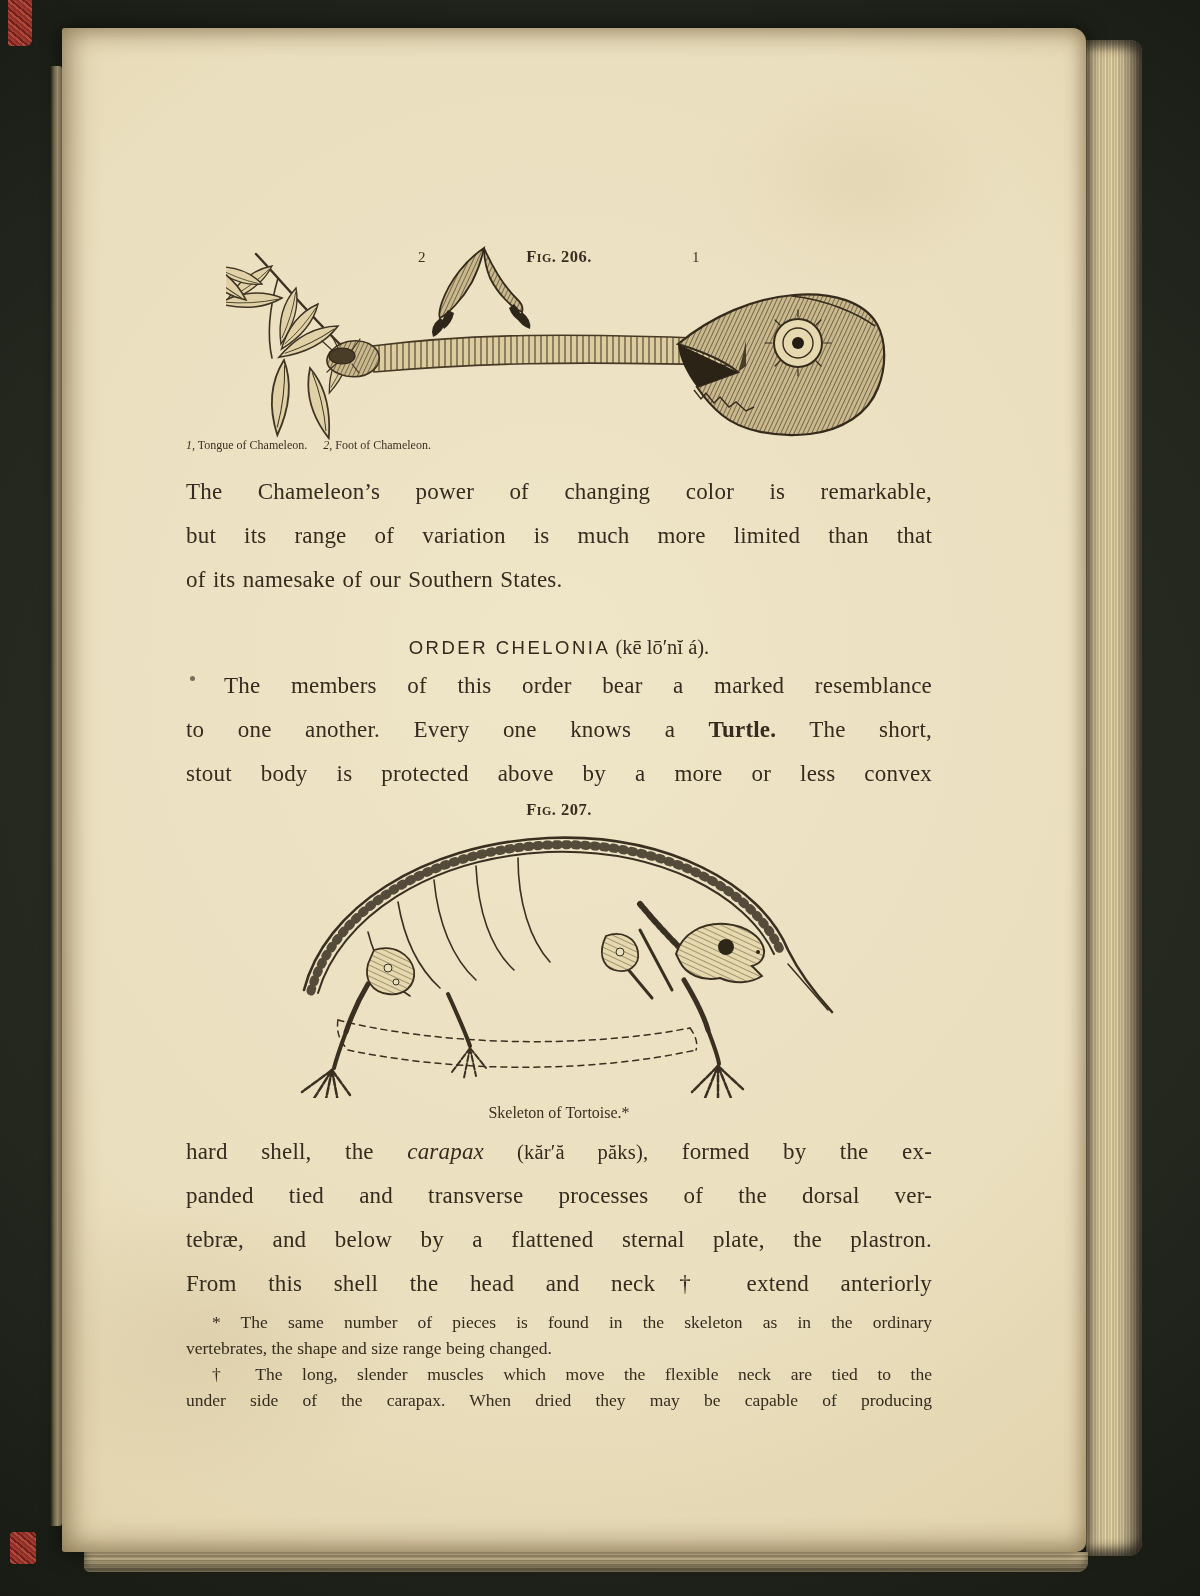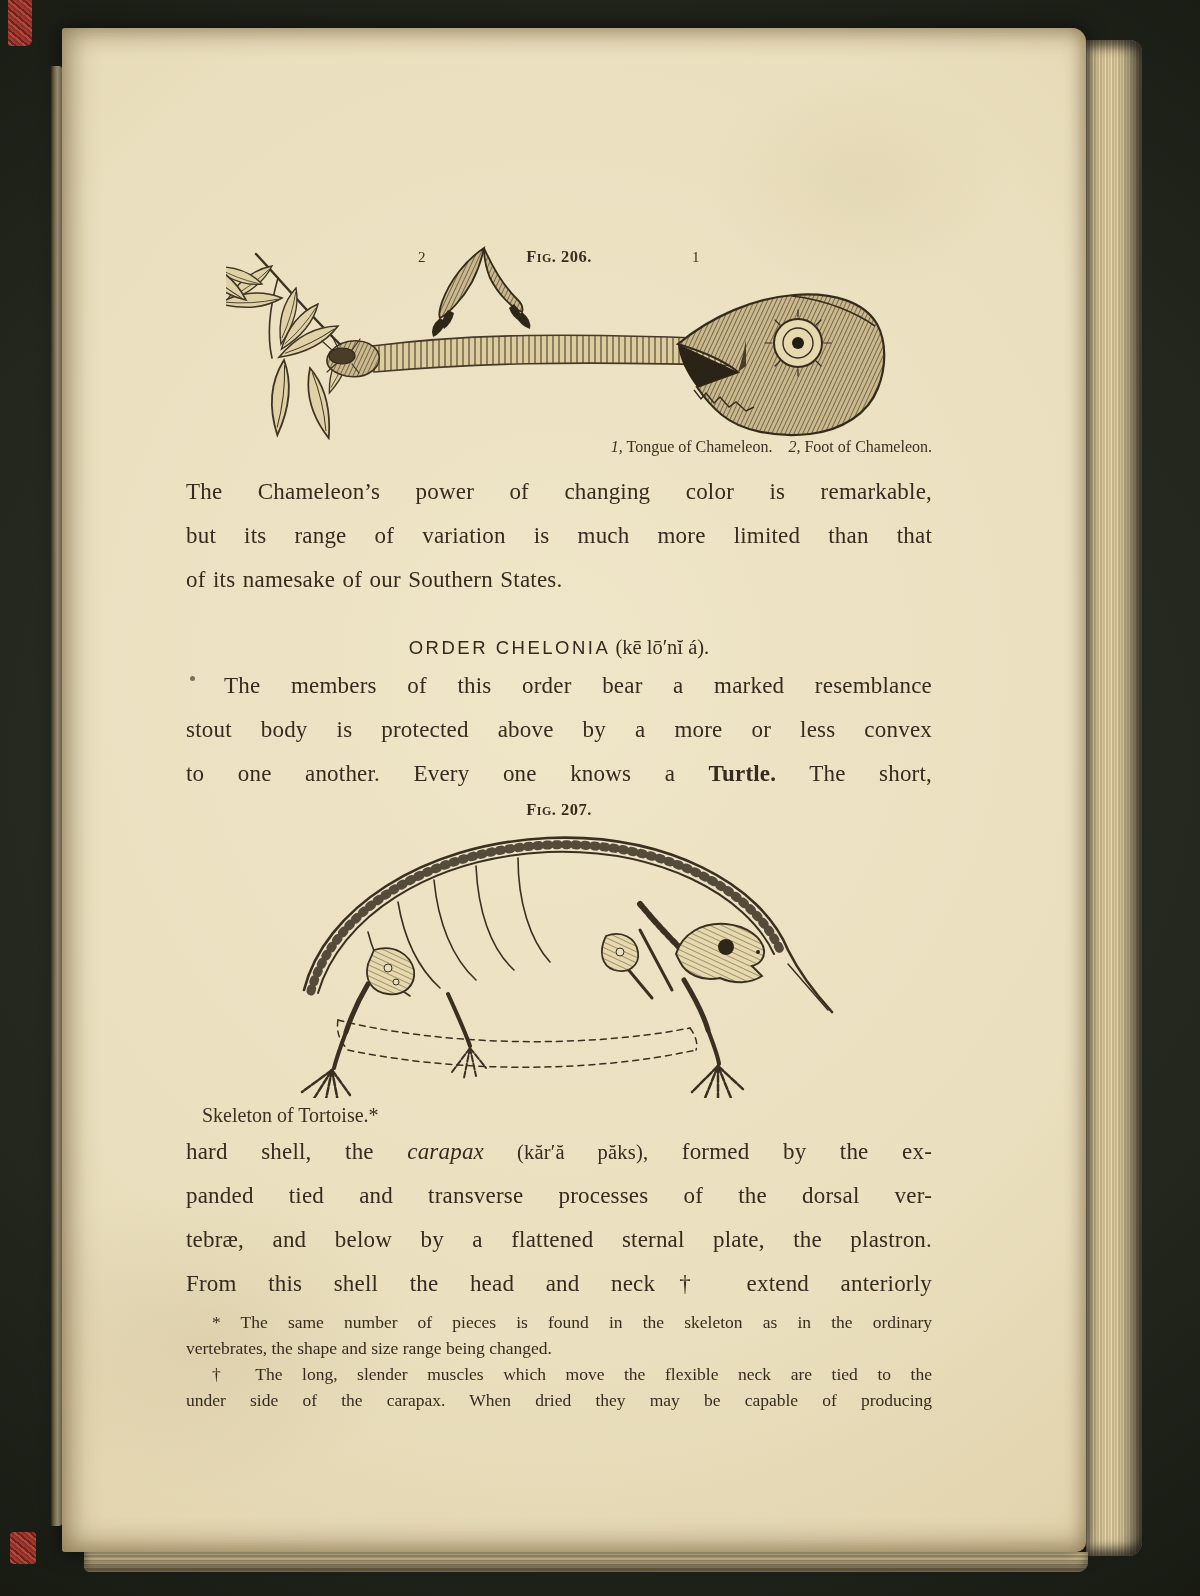--- a/index.html
+++ b/index.html
@@ -49,27 +49,27 @@
   .fig206-label-row { position:absolute; top:219px; left:0; width:100%; text-align:center; }
   .fig207-label-row { position:absolute; top:772px; left:0; width:100%; text-align:center; }
 
   .fig-marker { position:absolute; font-size:15px; color:#3c3223; }
   .marker-2 { left:232px; top:221px; }
   .marker-1 { left:506px; top:221px; }
 
   .fig206-art { position:absolute; top:212px; left:40px; width:660px; height:200px; }
   .fig207-art { position:absolute; top:790px; left:70px; width:600px; height:280px; }
 
-  .fig206-caption { position:absolute; top:410px; left:0; width:100%; text-align:right;
-    font-size:16px; color:#3b3023; }
+  .fig206-caption { position:absolute; top:410px; left:0; width:100%; text-align:left;
+    font-size:12px; color:#3b3023; }
   .fig206-caption i { font-style:italic; }
   .cap-gap { margin-left:16px; }
 
-  .fig207-caption { position:absolute; top:1076px; left:16px; width:100%; text-align:left;
-    font-size:20px; color:#3b3023; }
+  .fig207-caption { position:absolute; top:1076px; left:0; width:100%; text-align:center;
+    font-size:16px; color:#3b3023; }
 
   .para { position:absolute; left:0; width:746px; font-size:23px; color:#352b1e;
     letter-spacing:.2px; word-spacing:1.5px; }
   .tline { text-align:justify; text-align-last:justify; height:44px; line-height:44px;
     white-space:nowrap; overflow:visible; }
   .tline.left { text-align:left; text-align-last:left; }
   .tline.indent { text-indent:38px; }
   .para1 { top:442px; }
   .para2 { top:636px; }
   .para3 { top:1102px; }
@@ -199,22 +199,22 @@
     </div>
 
     <div class="ink-speck"></div>
 
     <div class="chelonia-heading">
       <span class="order">ORDER CHELONIA</span><span class="pron"> (kē lō′nĭ á).</span>
     </div>
 
     <div class="para para2">
       <div class="tline indent">The members of this order bear a marked resemblance</div>
+      <div class="tline"><span>to one another.  Every one knows a </span><b>Turtle.</b><span>  The short,</span></div>
       <div class="tline">stout body is protected above by a more or less convex</div>
-      <div class="tline"><span>to one another.  Every one knows a </span><b>Turtle.</b><span>  The short,</span></div>
     </div>
 
     <div class="fig207-label-row">
       <span class="fig-label">Fig. 207.</span>
     </div>
 
     <div class="fig207-art">
       <svg viewBox="0 0 600 280" xmlns="http://www.w3.org/2000/svg">
         <defs>
           <pattern id="bonehatch" width="5" height="5" patternUnits="userSpaceOnUse" patternTransform="rotate(115)">

